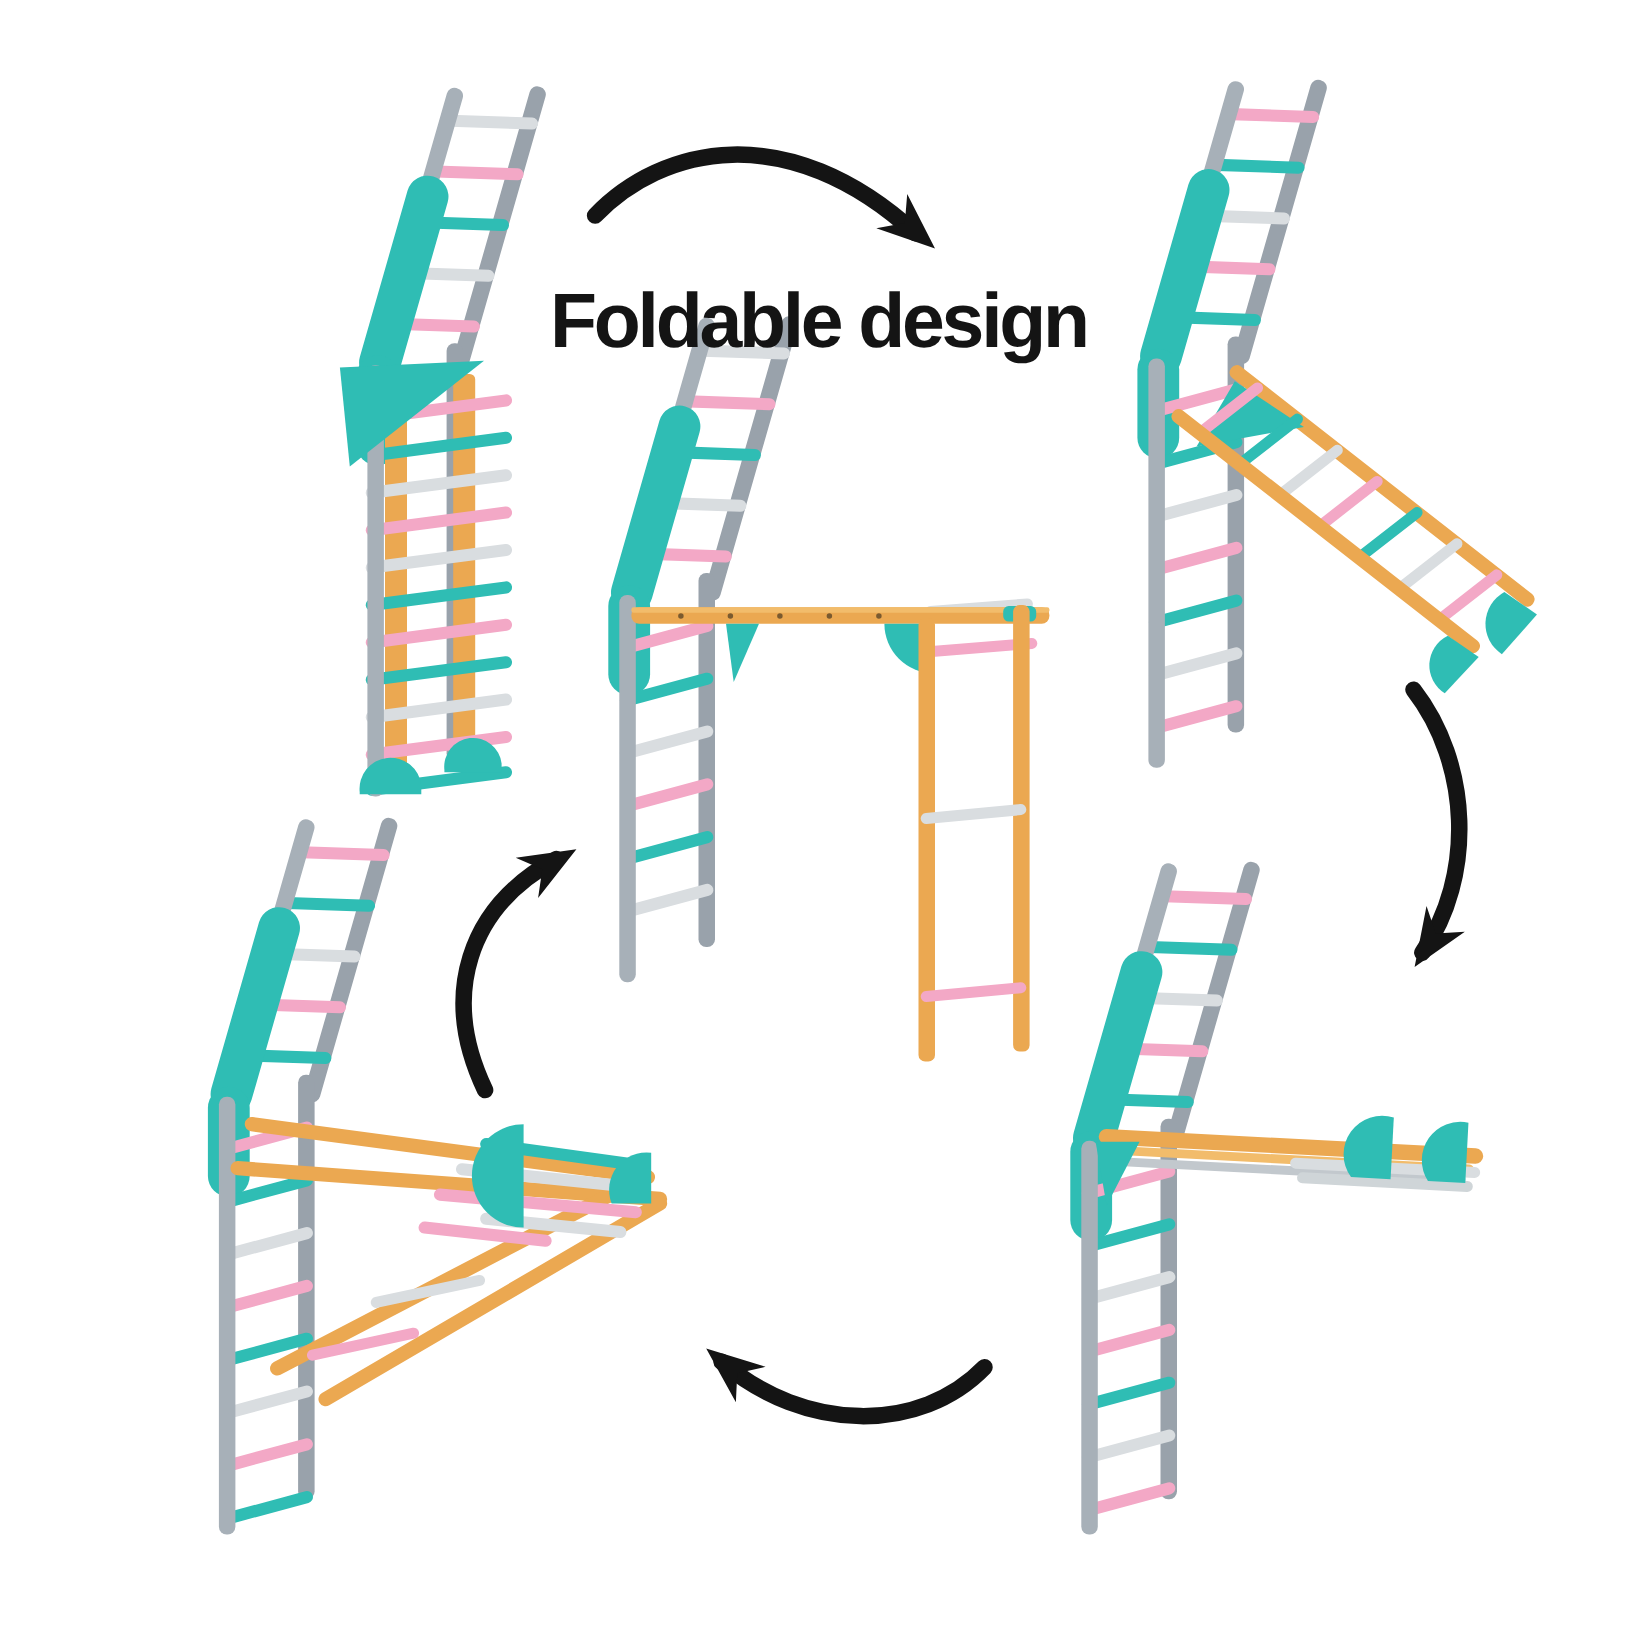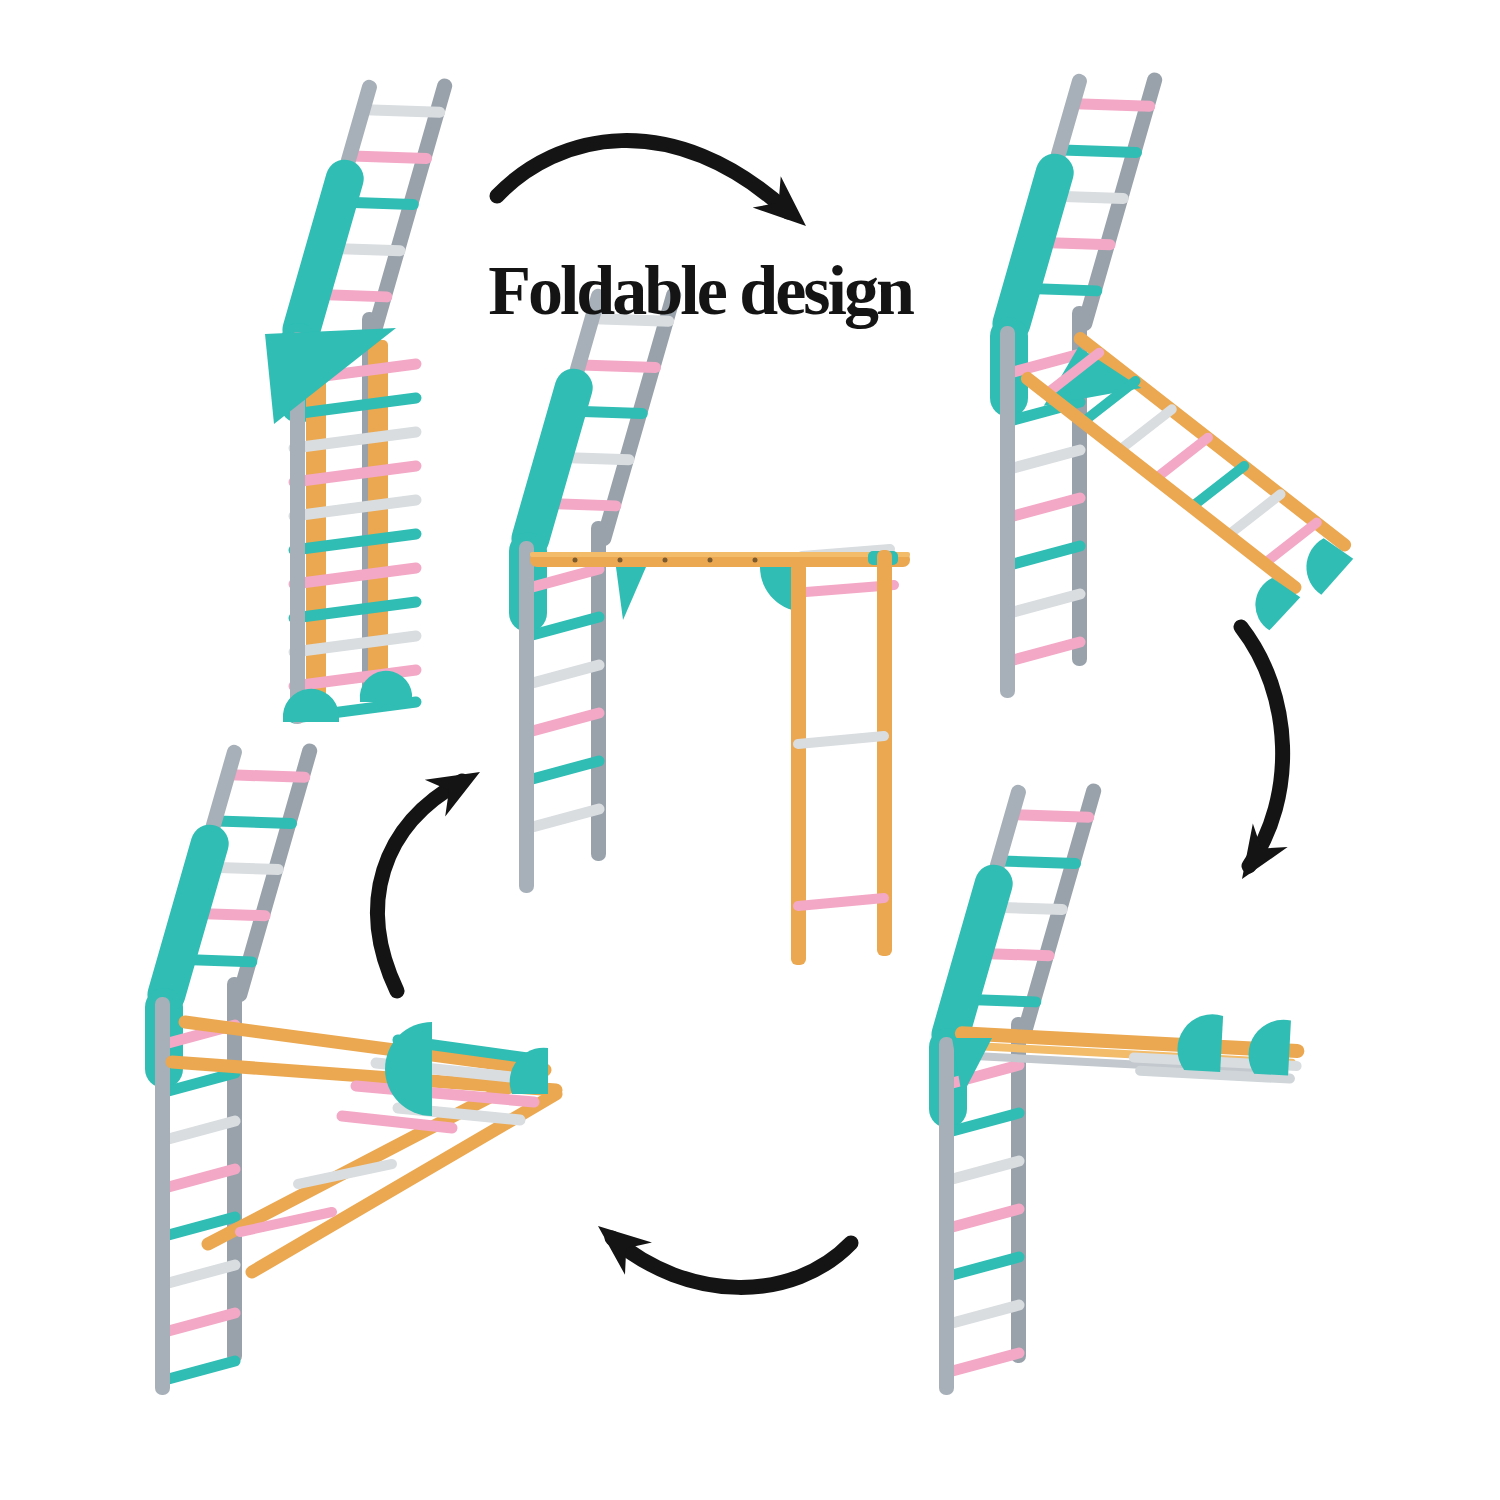--- a/index.html
+++ b/index.html
@@ -10,21 +10,21 @@
     --rung-white-dim:#CFD5D8;
     --rung-pink:#F3A8C6;
     --accent-teal:#2FBDB4;
     --wood:#EBA851;
     --wood-light:#F2BC6B;
     --screw:#7a5a2f;
     --ink-black:#141414;
   }
   html,body{margin:0;padding:0;background:var(--background);}
   #stage{position:relative;width:1456px;height:1500px;background:var(--background);overflow:hidden;
-         font-family:Liberation Serif, serif;}
+         font-family:Liberation Sans, sans-serif;margin-left:44px;}
   #title{position:absolute;left:700px;top:256px;transform:translateX(-50%);
          font-size:70px;font-weight:800;letter-spacing:-3px;line-height:1;
          color:var(--ink-black);white-space:nowrap;}
   svg{position:absolute;left:0;top:0;}
   .rail{fill:var(--rail-gray);}
   .raild{fill:var(--rail-gray-dark);}
   .teal{fill:var(--accent-teal);}
   .wood{fill:var(--wood);}
   .woodl{fill:var(--wood-light);}
   .grayb{fill:#C2C8CD;}

